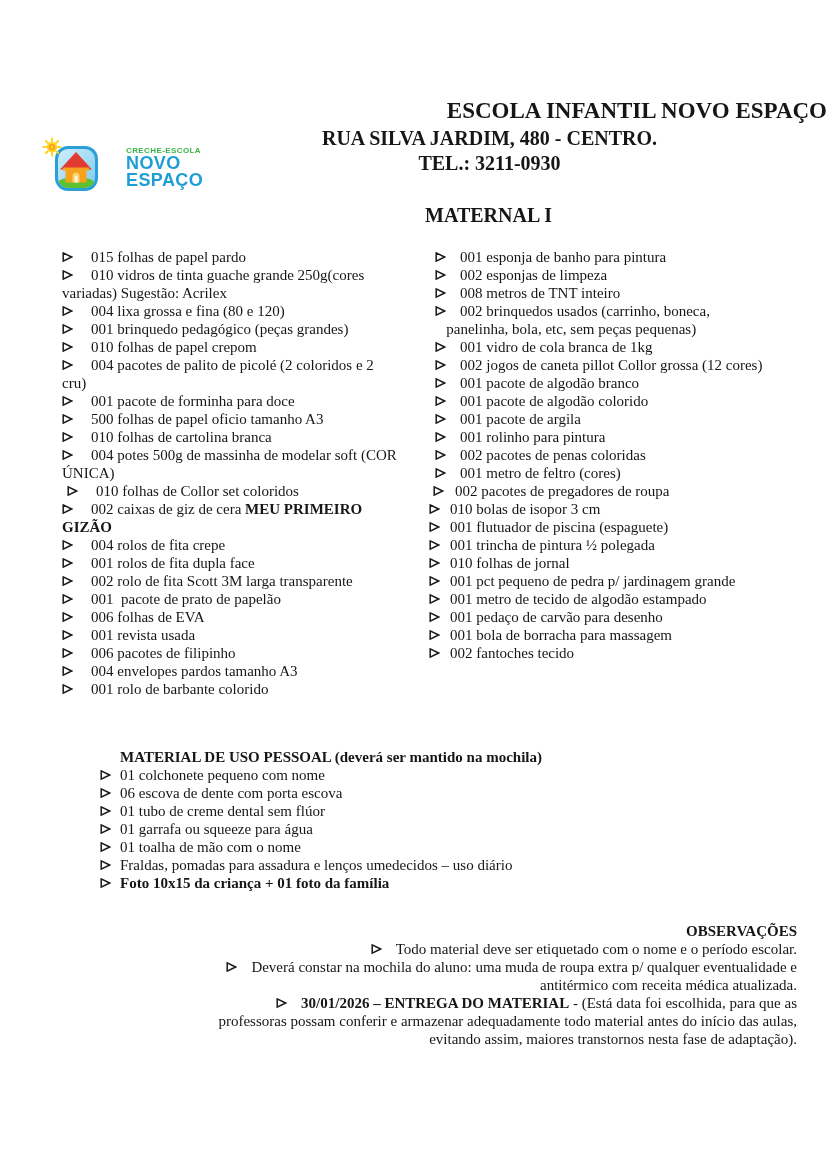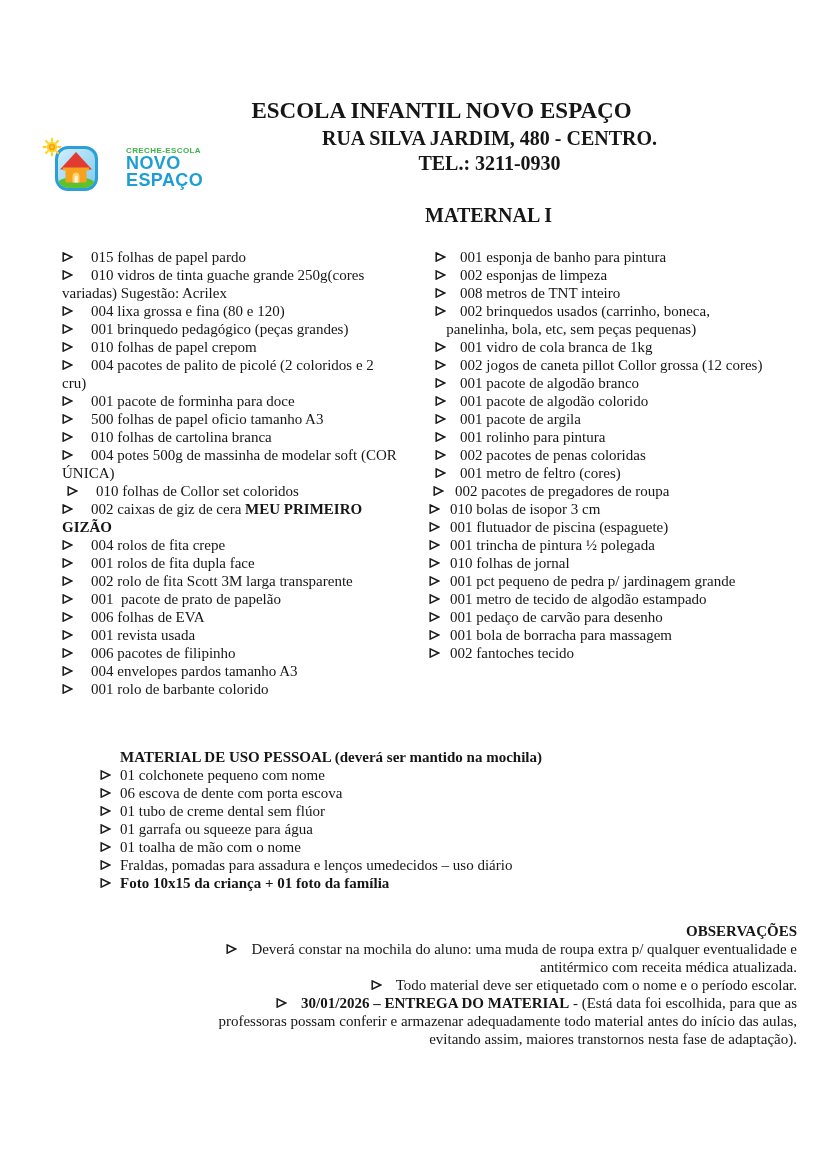--- a/index.html
+++ b/index.html
@@ -8,21 +8,21 @@
     width:827px;height:1169px;
     margin:0 auto;
     background:#ffffff;
     font-family:"Liberation Serif","DejaVu Serif",serif;
     font-size:15px;color:#161616;
     overflow:hidden;
   }
   
   .header{padding-top:96px;}
   .title{
-    margin-left:56px;text-align:center;
+    margin-left:56px;text-align:right;
     font-weight:bold;font-size:23px;line-height:30px;
   }
   .addr{
     margin-left:152px;text-align:center;
     font-weight:bold;font-size:20px;line-height:25px;
   }
   .class-title{
     margin-top:26px;margin-left:150px;text-align:center;
     font-weight:bold;font-size:20px;line-height:26px;
   }
@@ -285,25 +285,25 @@
               <path d="M1.2 0.9 L9.6 5 L1.2 9.1 Z" fill="#ffffff" stroke="#1a1a1a" stroke-width="1.5" stroke-linejoin="miter"></path>
             </svg></span><span><span class="b">Foto 10x15 da criança + 01 foto da família</span></span></div>
       </div>
   </div>
 
   <div class="obs">
     <div class="sec-heading">OBSERVAÇÕES</div>
     <div class="list-obs">
         <div class="li"><span class="bullet"><svg width="11" height="10" viewBox="0 0 11 10">
               <path d="M1.2 0.9 L9.6 5 L1.2 9.1 Z" fill="#ffffff" stroke="#1a1a1a" stroke-width="1.5" stroke-linejoin="miter"></path>
+            </svg></span><span><span>Todo material deve ser etiquetado com o nome e o período escolar.</span></span></div>
+        <div class="li"><span class="bullet"><svg width="11" height="10" viewBox="0 0 11 10">
+              <path d="M1.2 0.9 L9.6 5 L1.2 9.1 Z" fill="#ffffff" stroke="#1a1a1a" stroke-width="1.5" stroke-linejoin="miter"></path>
             </svg></span><span><span>Deverá constar na mochila do aluno: uma muda de roupa extra p/ qualquer eventualidade e
 antitérmico com receita médica atualizada.</span></span></div>
-        <div class="li"><span class="bullet"><svg width="11" height="10" viewBox="0 0 11 10">
-              <path d="M1.2 0.9 L9.6 5 L1.2 9.1 Z" fill="#ffffff" stroke="#1a1a1a" stroke-width="1.5" stroke-linejoin="miter"></path>
-            </svg></span><span><span>Todo material deve ser etiquetado com o nome e o período escolar.</span></span></div>
         <div class="li"><span class="bullet"><svg width="11" height="10" viewBox="0 0 11 10">
               <path d="M1.2 0.9 L9.6 5 L1.2 9.1 Z" fill="#ffffff" stroke="#1a1a1a" stroke-width="1.5" stroke-linejoin="miter"></path>
             </svg></span><span><span class="b">30/01/2026 – ENTREGA DO MATERIAL</span><span> - (Está data foi escolhida, para que as
 professoras possam conferir e armazenar adequadamente todo material antes do início das aulas,
 evitando assim, maiores transtornos nesta fase de adaptação).</span></span></div>
       </div>
   </div>
 
 </div>
 

